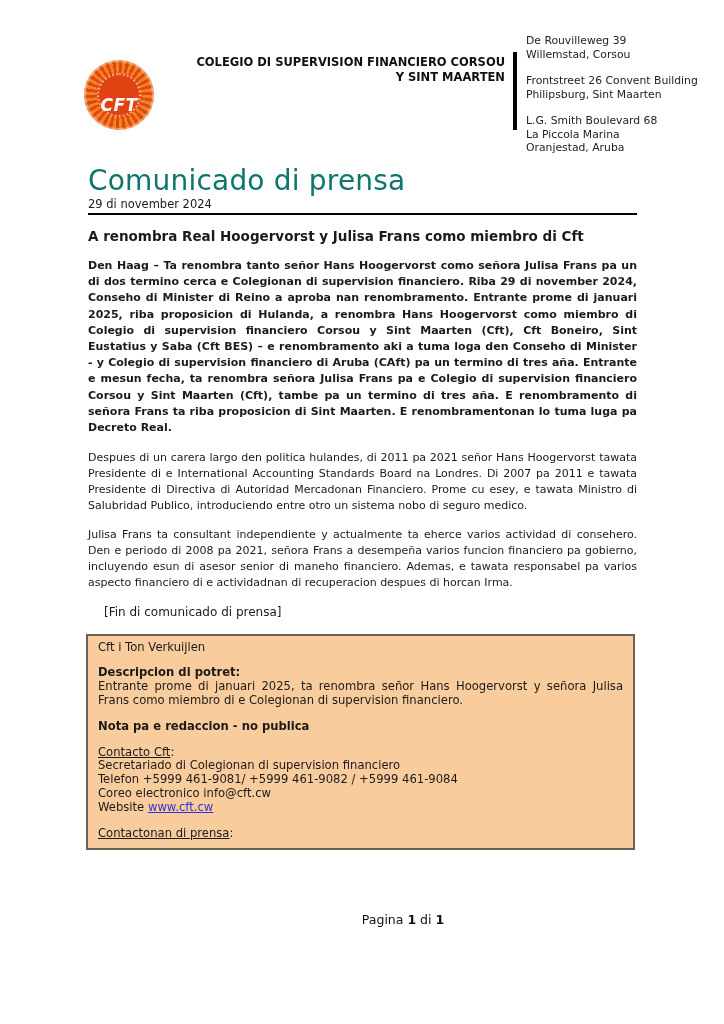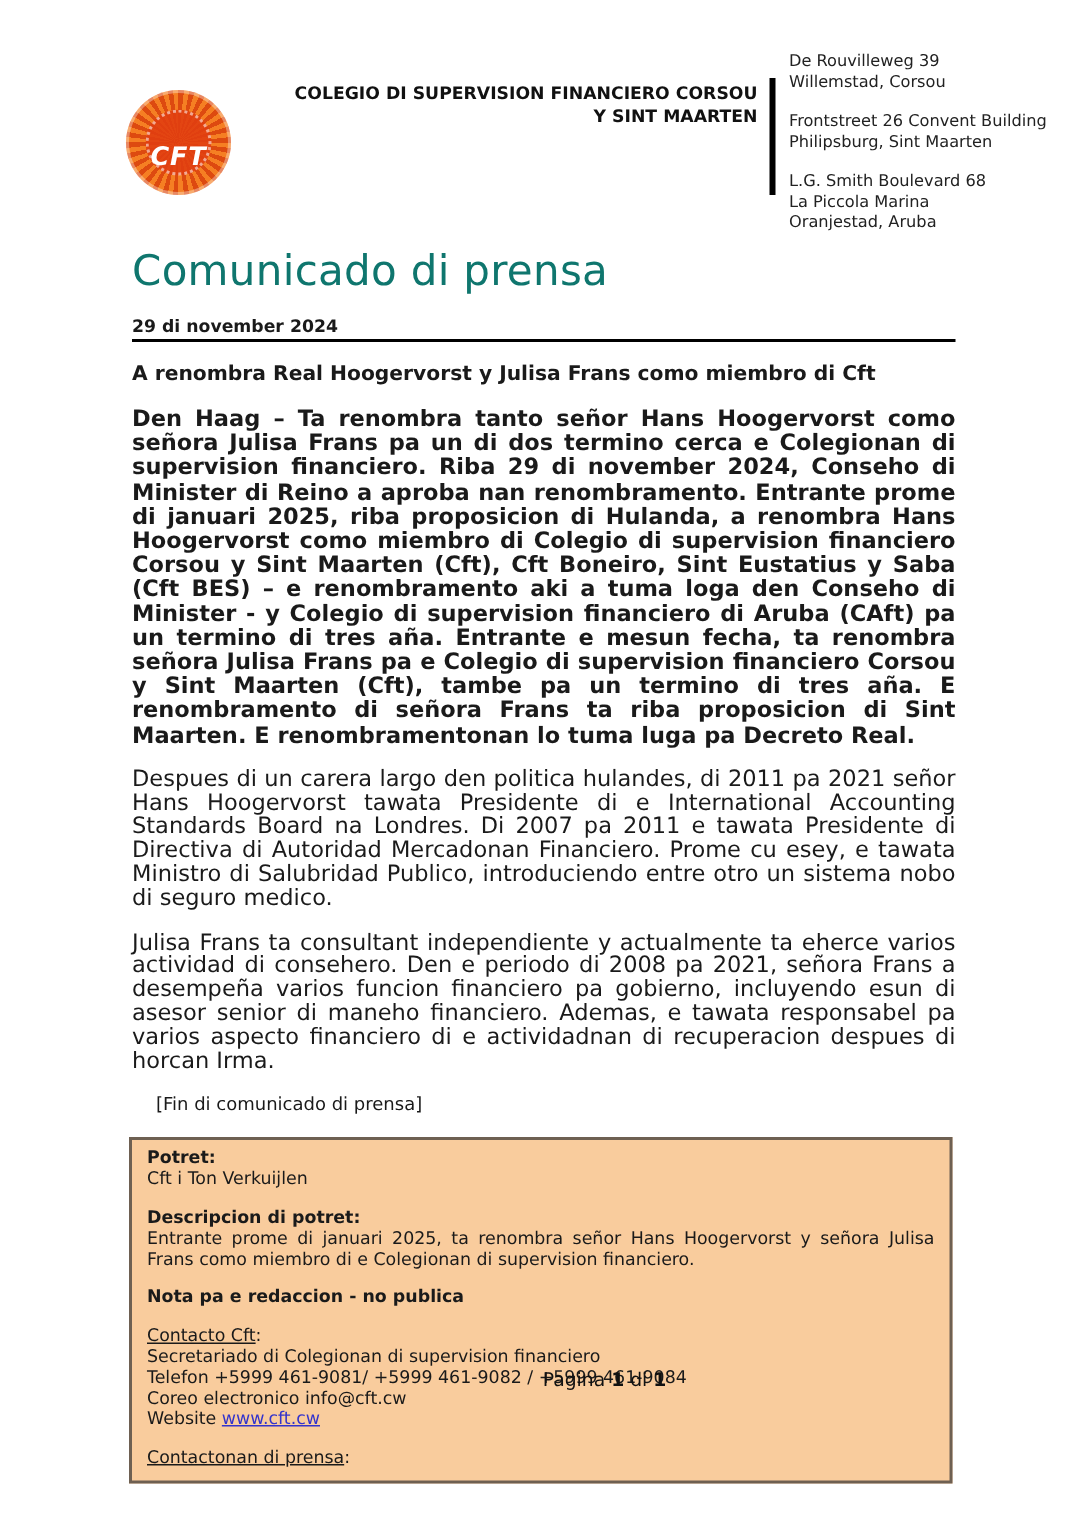--- a/index.html
+++ b/index.html
@@ -41,24 +41,24 @@
     width:4px; height:78px; background:#000;
   }
   .addresses {
     position:absolute; left:526px; top:34px; width:180px;
     font-size:10.8px; line-height:13.5px; color:#222;
   }
   .addr-group { margin-bottom:13px; }
   
   .content { position:absolute; left:88px; top:164px; width:549px; }
   .doc-title { font-size:28px; font-weight:400; letter-spacing:0.2px; color:#0f766e; }
-  .doc-date { font-size:11.5px; font-weight:bold; margin-top:13px; }
+  .doc-date { font-size:11.5px; font-weight:normal; margin-top:0; }
   .rule { border:none; border-top:2px solid #000; margin-top:2px; }
   .article-heading { font-size:13.5px; font-weight:bold; margin-top:13px; }
-  .para { font-size:15px; line-height:15.8px; text-align:justify; margin-top:14px; }
+  .para { font-size:11px; line-height:15.8px; text-align:justify; margin-top:14px; }
   .para.lead { font-weight:bold; line-height:16.2px; }
   .endnote { font-size:12px; margin-top:14px; text-align:left;margin-left:16px; }
   
   .info-box {
     margin-top:15px;
     background:#f9cc9d;
     border:2px solid #6e6052;
     padding:5px 10px 8px 10px;
     font-size:11.6px; line-height:13.8px;
     width:549px; margin-left:-2px;
@@ -117,21 +117,20 @@
 
     <p class="para lead">Den Haag – Ta renombra tanto señor Hans Hoogervorst como señora Julisa Frans pa un di dos termino cerca e Colegionan di supervision financiero. Riba 29 di november 2024, Conseho di Minister di Reino a aproba nan renombramento. Entrante prome di januari 2025, riba proposicion di Hulanda, a renombra Hans Hoogervorst como miembro di Colegio di supervision financiero Corsou y Sint Maarten (Cft), Cft Boneiro, Sint Eustatius y Saba (Cft BES) – e renombramento aki a tuma loga den Conseho di Minister - y Colegio di supervision financiero di Aruba (CAft) pa un termino di tres aña. Entrante e mesun fecha, ta renombra señora Julisa Frans pa e Colegio di supervision financiero Corsou y Sint Maarten (Cft), tambe pa un termino di tres aña. E renombramento di señora Frans ta riba proposicion di Sint Maarten. E renombramentonan lo tuma luga pa Decreto Real.</p>
 
     <p class="para">Despues di un carera largo den politica hulandes, di 2011 pa 2021 señor Hans Hoogervorst tawata Presidente di e International Accounting Standards Board na Londres. Di 2007 pa 2011 e tawata Presidente di Directiva di Autoridad Mercadonan Financiero. Prome cu esey, e tawata Ministro di Salubridad Publico, introduciendo entre otro un sistema nobo di seguro medico.</p>
 
     <p class="para">Julisa Frans ta consultant independiente y actualmente ta eherce varios actividad di consehero. Den e periodo di 2008 pa 2021, señora Frans a desempeña varios funcion financiero pa gobierno, incluyendo esun di asesor senior di maneho financiero. Ademas, e tawata responsabel pa varios aspecto financiero di e actividadnan di recuperacion despues di horcan Irma.</p>
 
     <p class="endnote">[Fin di comunicado di prensa]</p>
 
     <div class="info-box">
-      <div class="box-line bold">Potret:</div>
       <div class="box-line">Cft i Ton Verkuijlen</div>
       <div class="box-gap"></div>
 
       <div class="box-line bold">Descripcion di potret:</div>
       <div class="box-line box-desc">Entrante prome di januari 2025, ta renombra señor Hans Hoogervorst y señora Julisa Frans como miembro di e Colegionan di supervision financiero.</div>
       <div class="box-gap"></div>
 
       <div class="box-line bold">Nota pa e redaccion - no publica</div>
       <div class="box-gap"></div>
 

